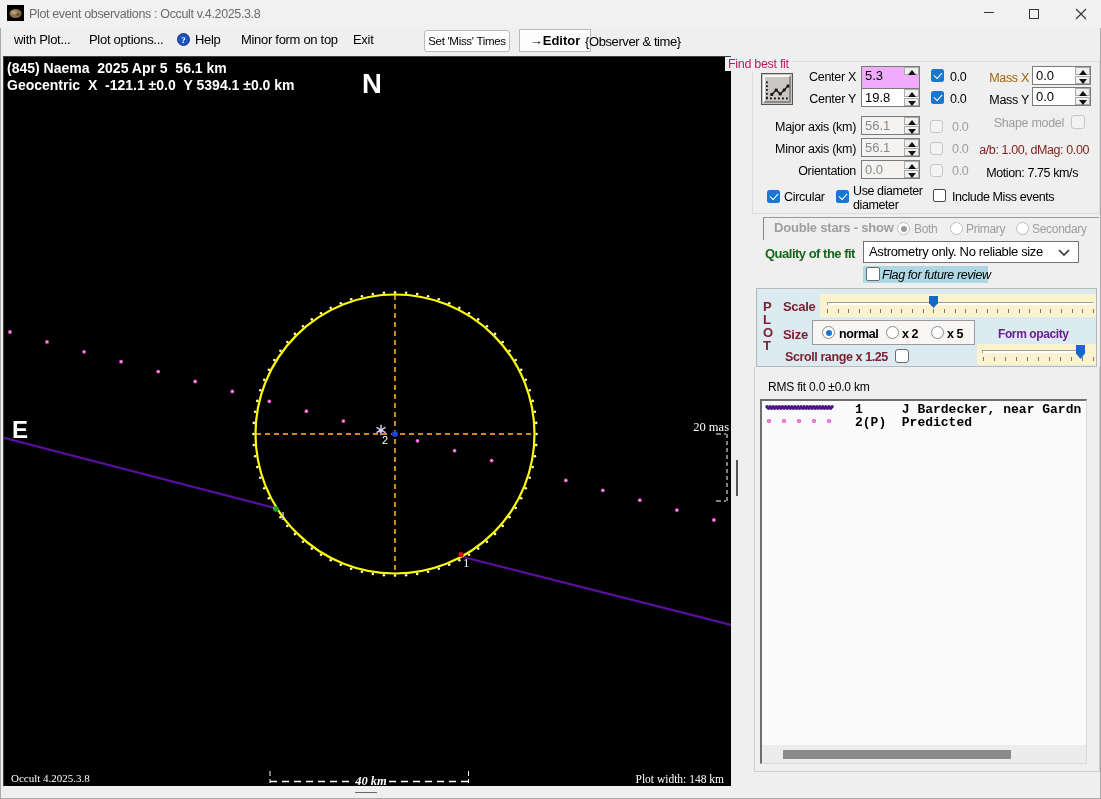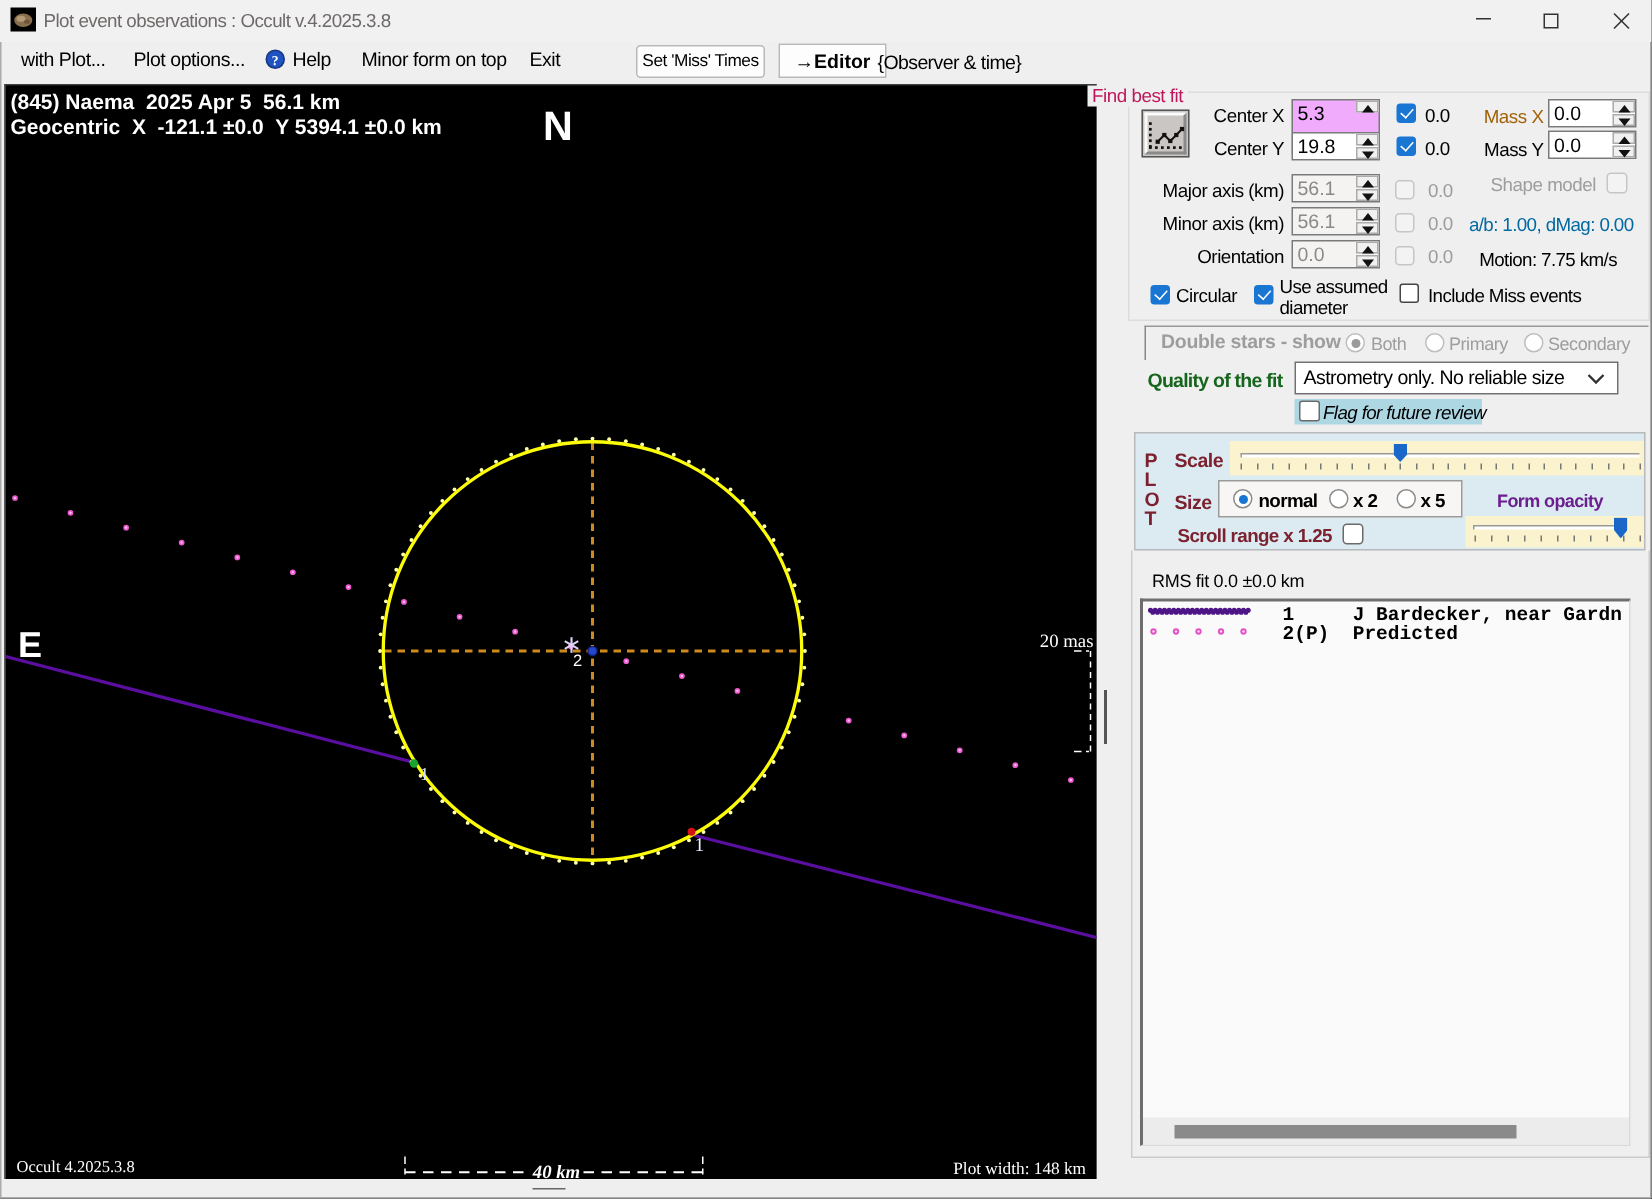--- a/index.html
+++ b/index.html
@@ -287,42 +287,42 @@
     <div style="position:absolute;left:3px;top:1px;font:13px 'Liberation Sans';color:#8a8a8a">56.1</div>
     <div style="position:absolute;right:0;top:0;width:15px;height:8px;background:#f0f0f0;border:1px solid #ababab;box-sizing:border-box">
       <div style="position:absolute;left:2.5px;top:1.5px;width:0;height:0;border-left:4px solid transparent;border-right:4px solid transparent;border-bottom:5px solid #111"></div>
     </div>
     <div style="position:absolute;right:0;bottom:0;width:15px;height:8px;background:#f0f0f0;border:1px solid #ababab;box-sizing:border-box">
       <div style="position:absolute;left:2.5px;top:1.5px;width:0;height:0;border-left:4px solid transparent;border-right:4px solid transparent;border-top:5px solid #111"></div>
     </div>
   </div>
 <div style="position:absolute;left:930px;top:142px;width:13px;height:13px;background:#f3f3f3;border:1px solid #c6c6c6;border-radius:3px;box-sizing:border-box"></div>
 <div style="position:absolute;left:952px;top:142px;font:12.5px 'Liberation Sans';color:#9d9d9d;white-space:nowrap;letter-spacing:-0.3px;">0.0</div>
-<div style="position:absolute;right:12px;top:143px;font:12.5px 'Liberation Sans';color:#0369a1;white-space:nowrap;letter-spacing:-0.4px;">a/b: 1.00, dMag: 0.00</div>
+<div style="position:absolute;right:12px;top:143px;font:12.5px 'Liberation Sans';color:#7f1d1d;white-space:nowrap;letter-spacing:-0.4px;">a/b: 1.00, dMag: 0.00</div>
 <div style="position:absolute;right:245px;top:164px;font:12.5px 'Liberation Sans';color:#000;white-space:nowrap;letter-spacing:-0.3px;">Orientation</div>
 <div style="position:absolute;left:861px;top:160px;width:59px;height:19px;background:#f4f3f1;border:1px solid #7a7a7a;box-sizing:border-box">
     <div style="position:absolute;left:3px;top:1px;font:13px 'Liberation Sans';color:#8a8a8a">0.0</div>
     <div style="position:absolute;right:0;top:0;width:15px;height:8px;background:#f0f0f0;border:1px solid #ababab;box-sizing:border-box">
       <div style="position:absolute;left:2.5px;top:1.5px;width:0;height:0;border-left:4px solid transparent;border-right:4px solid transparent;border-bottom:5px solid #111"></div>
     </div>
     <div style="position:absolute;right:0;bottom:0;width:15px;height:8px;background:#f0f0f0;border:1px solid #ababab;box-sizing:border-box">
       <div style="position:absolute;left:2.5px;top:1.5px;width:0;height:0;border-left:4px solid transparent;border-right:4px solid transparent;border-top:5px solid #111"></div>
     </div>
   </div>
 <div style="position:absolute;left:930px;top:164px;width:13px;height:13px;background:#f3f3f3;border:1px solid #c6c6c6;border-radius:3px;box-sizing:border-box"></div>
 <div style="position:absolute;left:952px;top:164px;font:12.5px 'Liberation Sans';color:#9d9d9d;white-space:nowrap;letter-spacing:-0.3px;">0.0</div>
 <div style="position:absolute;right:23px;top:166px;font:12.5px 'Liberation Sans';color:#000;white-space:nowrap;letter-spacing:-0.4px;">Motion: 7.75 km/s</div>
 <div style="position:absolute;left:767px;top:190px;width:13px;height:13px;background:#1976d2;border-radius:2.5px">
     <div style="position:absolute;left:2.5px;top:2.5px;width:7px;height:4px;border-left:1.8px solid #fff;border-bottom:1.8px solid #fff;transform:rotate(-48deg)"></div>
   </div>
 <div style="position:absolute;left:784px;top:190px;font:12.5px 'Liberation Sans';color:#000;white-space:nowrap;letter-spacing:-0.3px;">Circular</div>
 <div style="position:absolute;left:836px;top:190px;width:13px;height:13px;background:#1976d2;border-radius:2.5px">
     <div style="position:absolute;left:2.5px;top:2.5px;width:7px;height:4px;border-left:1.8px solid #fff;border-bottom:1.8px solid #fff;transform:rotate(-48deg)"></div>
   </div>
-<div style="position:absolute;left:853px;top:184px;font:12.5px 'Liberation Sans';color:#000;white-space:nowrap;letter-spacing:-0.4px;">Use assumed</div>
+<div style="position:absolute;left:853px;top:184px;font:12.5px 'Liberation Sans';color:#000;white-space:nowrap;letter-spacing:-0.4px;">Use diameter</div>
 <div style="position:absolute;left:853px;top:198px;font:12.5px 'Liberation Sans';color:#000;white-space:nowrap;letter-spacing:-0.4px;">diameter</div>
 <div style="position:absolute;left:933px;top:189px;width:13px;height:13px;background:#fff;border:1px solid #464646;border-radius:2px;box-sizing:border-box"></div>
 <div style="position:absolute;left:952px;top:190px;font:12.5px 'Liberation Sans';color:#000;white-space:nowrap;letter-spacing:-0.4px;">Include Miss events</div>
 <div style="position:absolute;left:763px;top:217px;width:335px;height:22px;border-left:1px solid #888;border-top:1px solid #999"></div>
 <div style="position:absolute;left:774px;top:220px;font:bold 13px 'Liberation Sans';color:#9d9d9d;white-space:nowrap;letter-spacing:-0.2px;">Double stars - show</div>
 <div style="position:absolute;left:897px;top:222px;width:13px;height:13px;border-radius:50%;background:#fff;border:1px solid #bdbdbd;box-sizing:border-box">
     <div style="position:absolute;left:2.5px;top:2.5px;width:6px;height:6px;border-radius:50%;background:#9a9a9a"></div>
   </div>
 <div style="position:absolute;left:914px;top:222px;font:12px 'Liberation Sans';color:#9d9d9d;white-space:nowrap;letter-spacing:-0.3px;">Both</div>
 <div style="position:absolute;left:950px;top:222px;width:13px;height:13px;border-radius:50%;background:#fff;border:1px solid #bdbdbd;box-sizing:border-box"></div>

